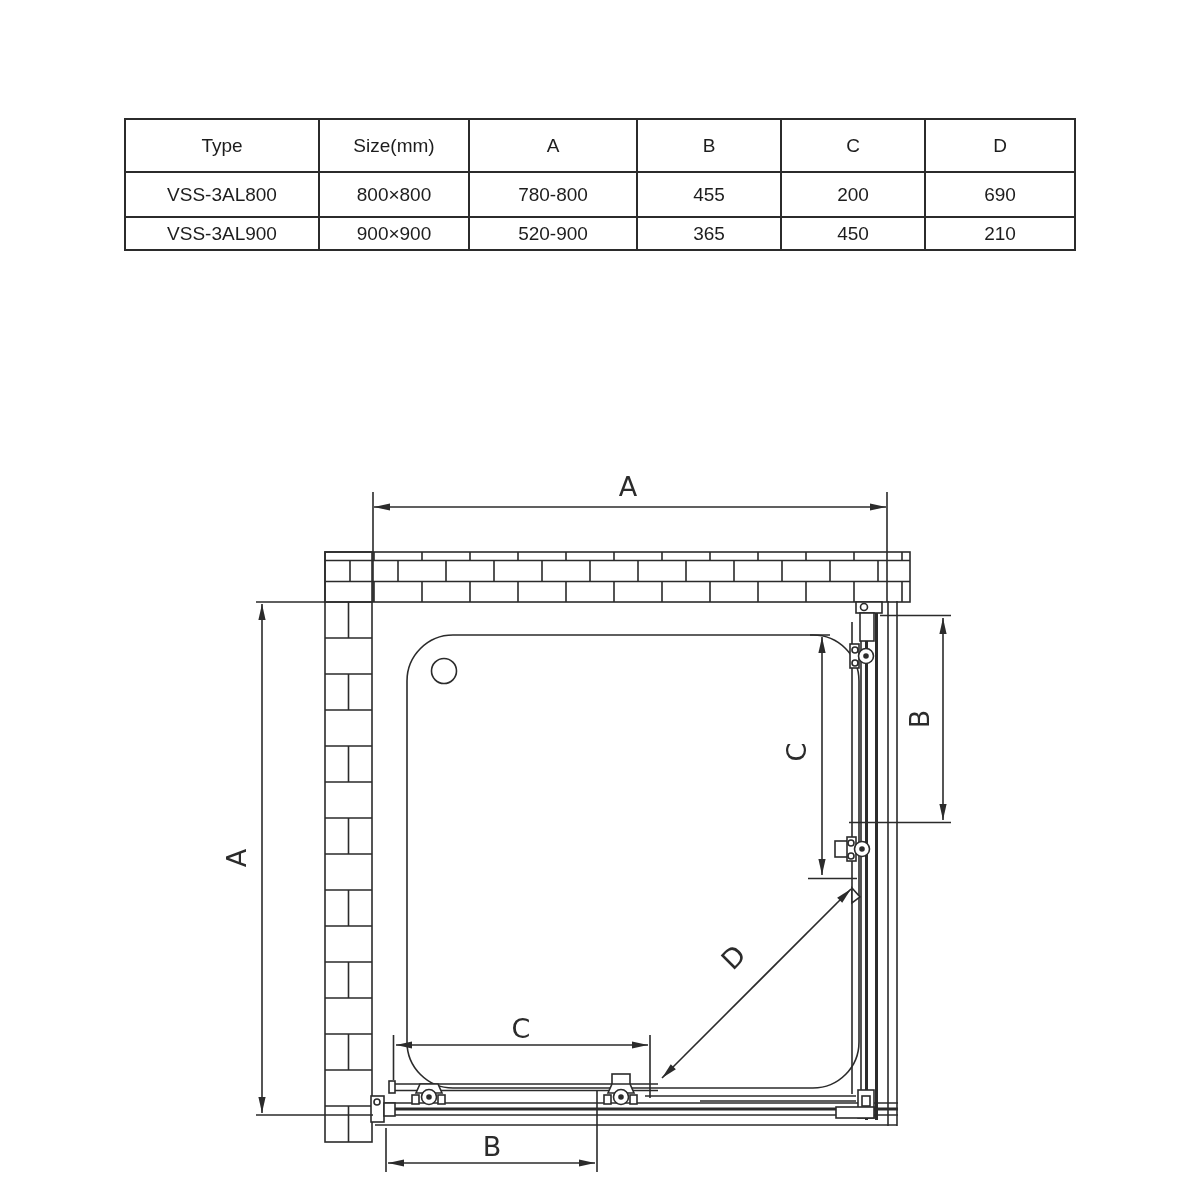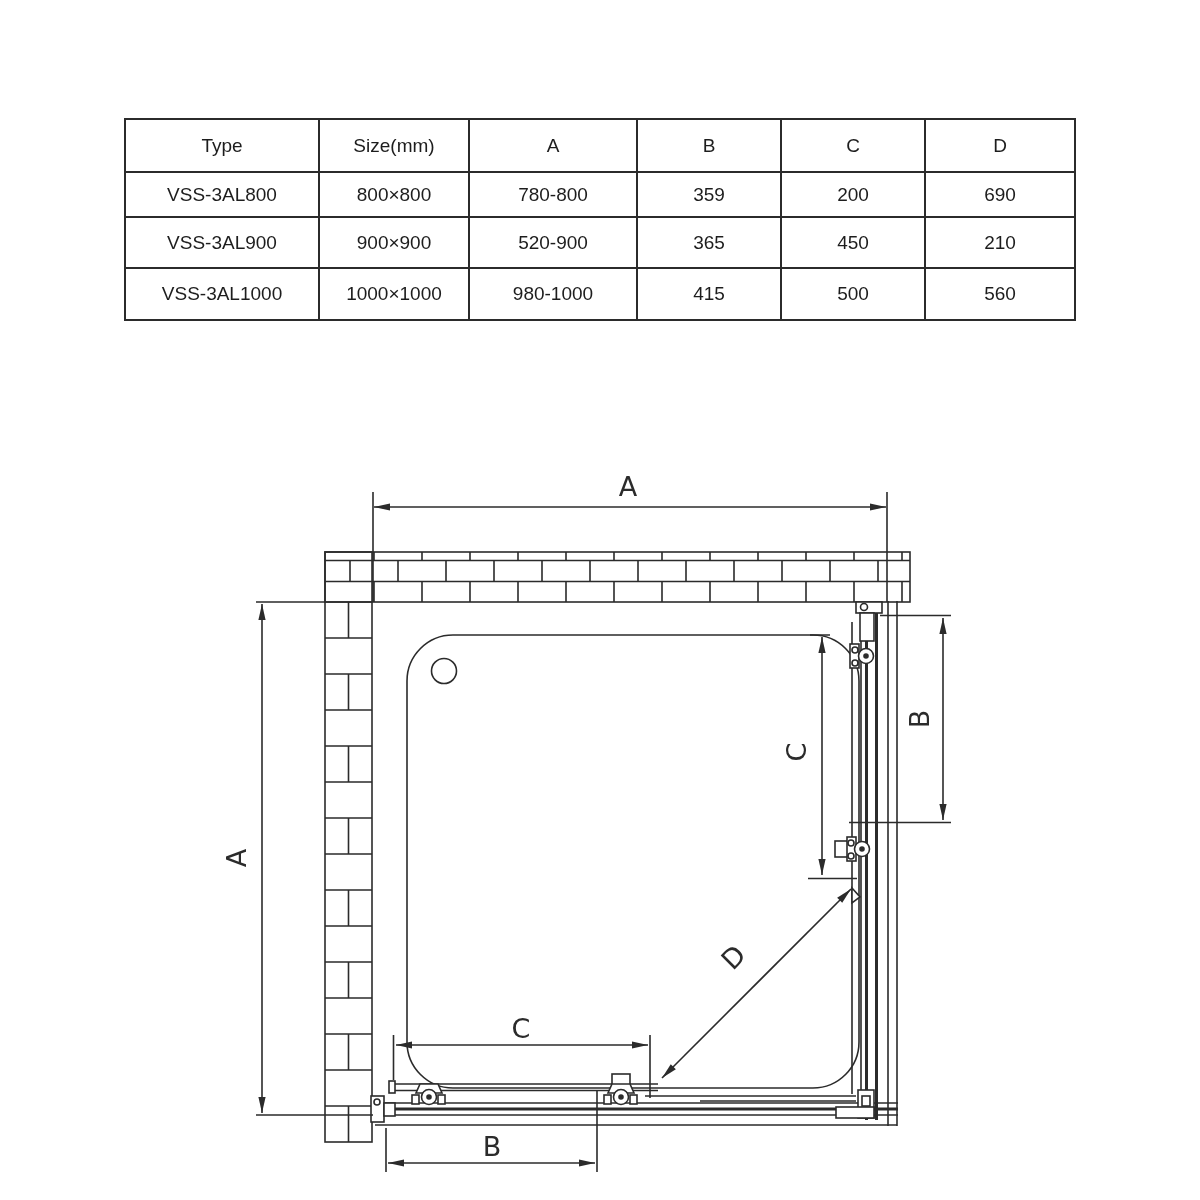--- a/index.html
+++ b/index.html
@@ -33,39 +33,31 @@
       <td>Size(mm)</td>
       <td>A</td>
       <td>B</td>
       <td>C</td>
       <td>D</td>
     </tr>
     <tr style="height:45px">
       <td>VSS-3AL800</td>
       <td>800×800</td>
       <td>780-800</td>
-      <td>359</td>
+      <td>455</td>
       <td>200</td>
       <td>690</td>
     </tr>
-    <tr style="height:51px">
+    <tr style="height:33px">
       <td>VSS-3AL900</td>
       <td>900×900</td>
       <td>520-900</td>
       <td>365</td>
       <td>450</td>
       <td>210</td>
-    </tr>
-    <tr style="height:52px">
-      <td>VSS-3AL1000</td>
-      <td>1000×1000</td>
-      <td>980-1000</td>
-      <td>415</td>
-      <td>500</td>
-      <td>560</td>
     </tr>
   </tbody>
     </table>
 
   <svg class="drawing" width="1200" height="1200" viewBox="0 0 1200 1200">
     <defs>
       <marker id="arr" viewBox="-18 -5 19 10" refX="0" refY="0" markerWidth="19" markerHeight="10" markerUnits="userSpaceOnUse" orient="auto-start-reverse">
         <path d="M0 0 L-16 3.6 L-16 -3.6 Z" fill="#2b2b2b"></path>
       </marker>
     </defs>

